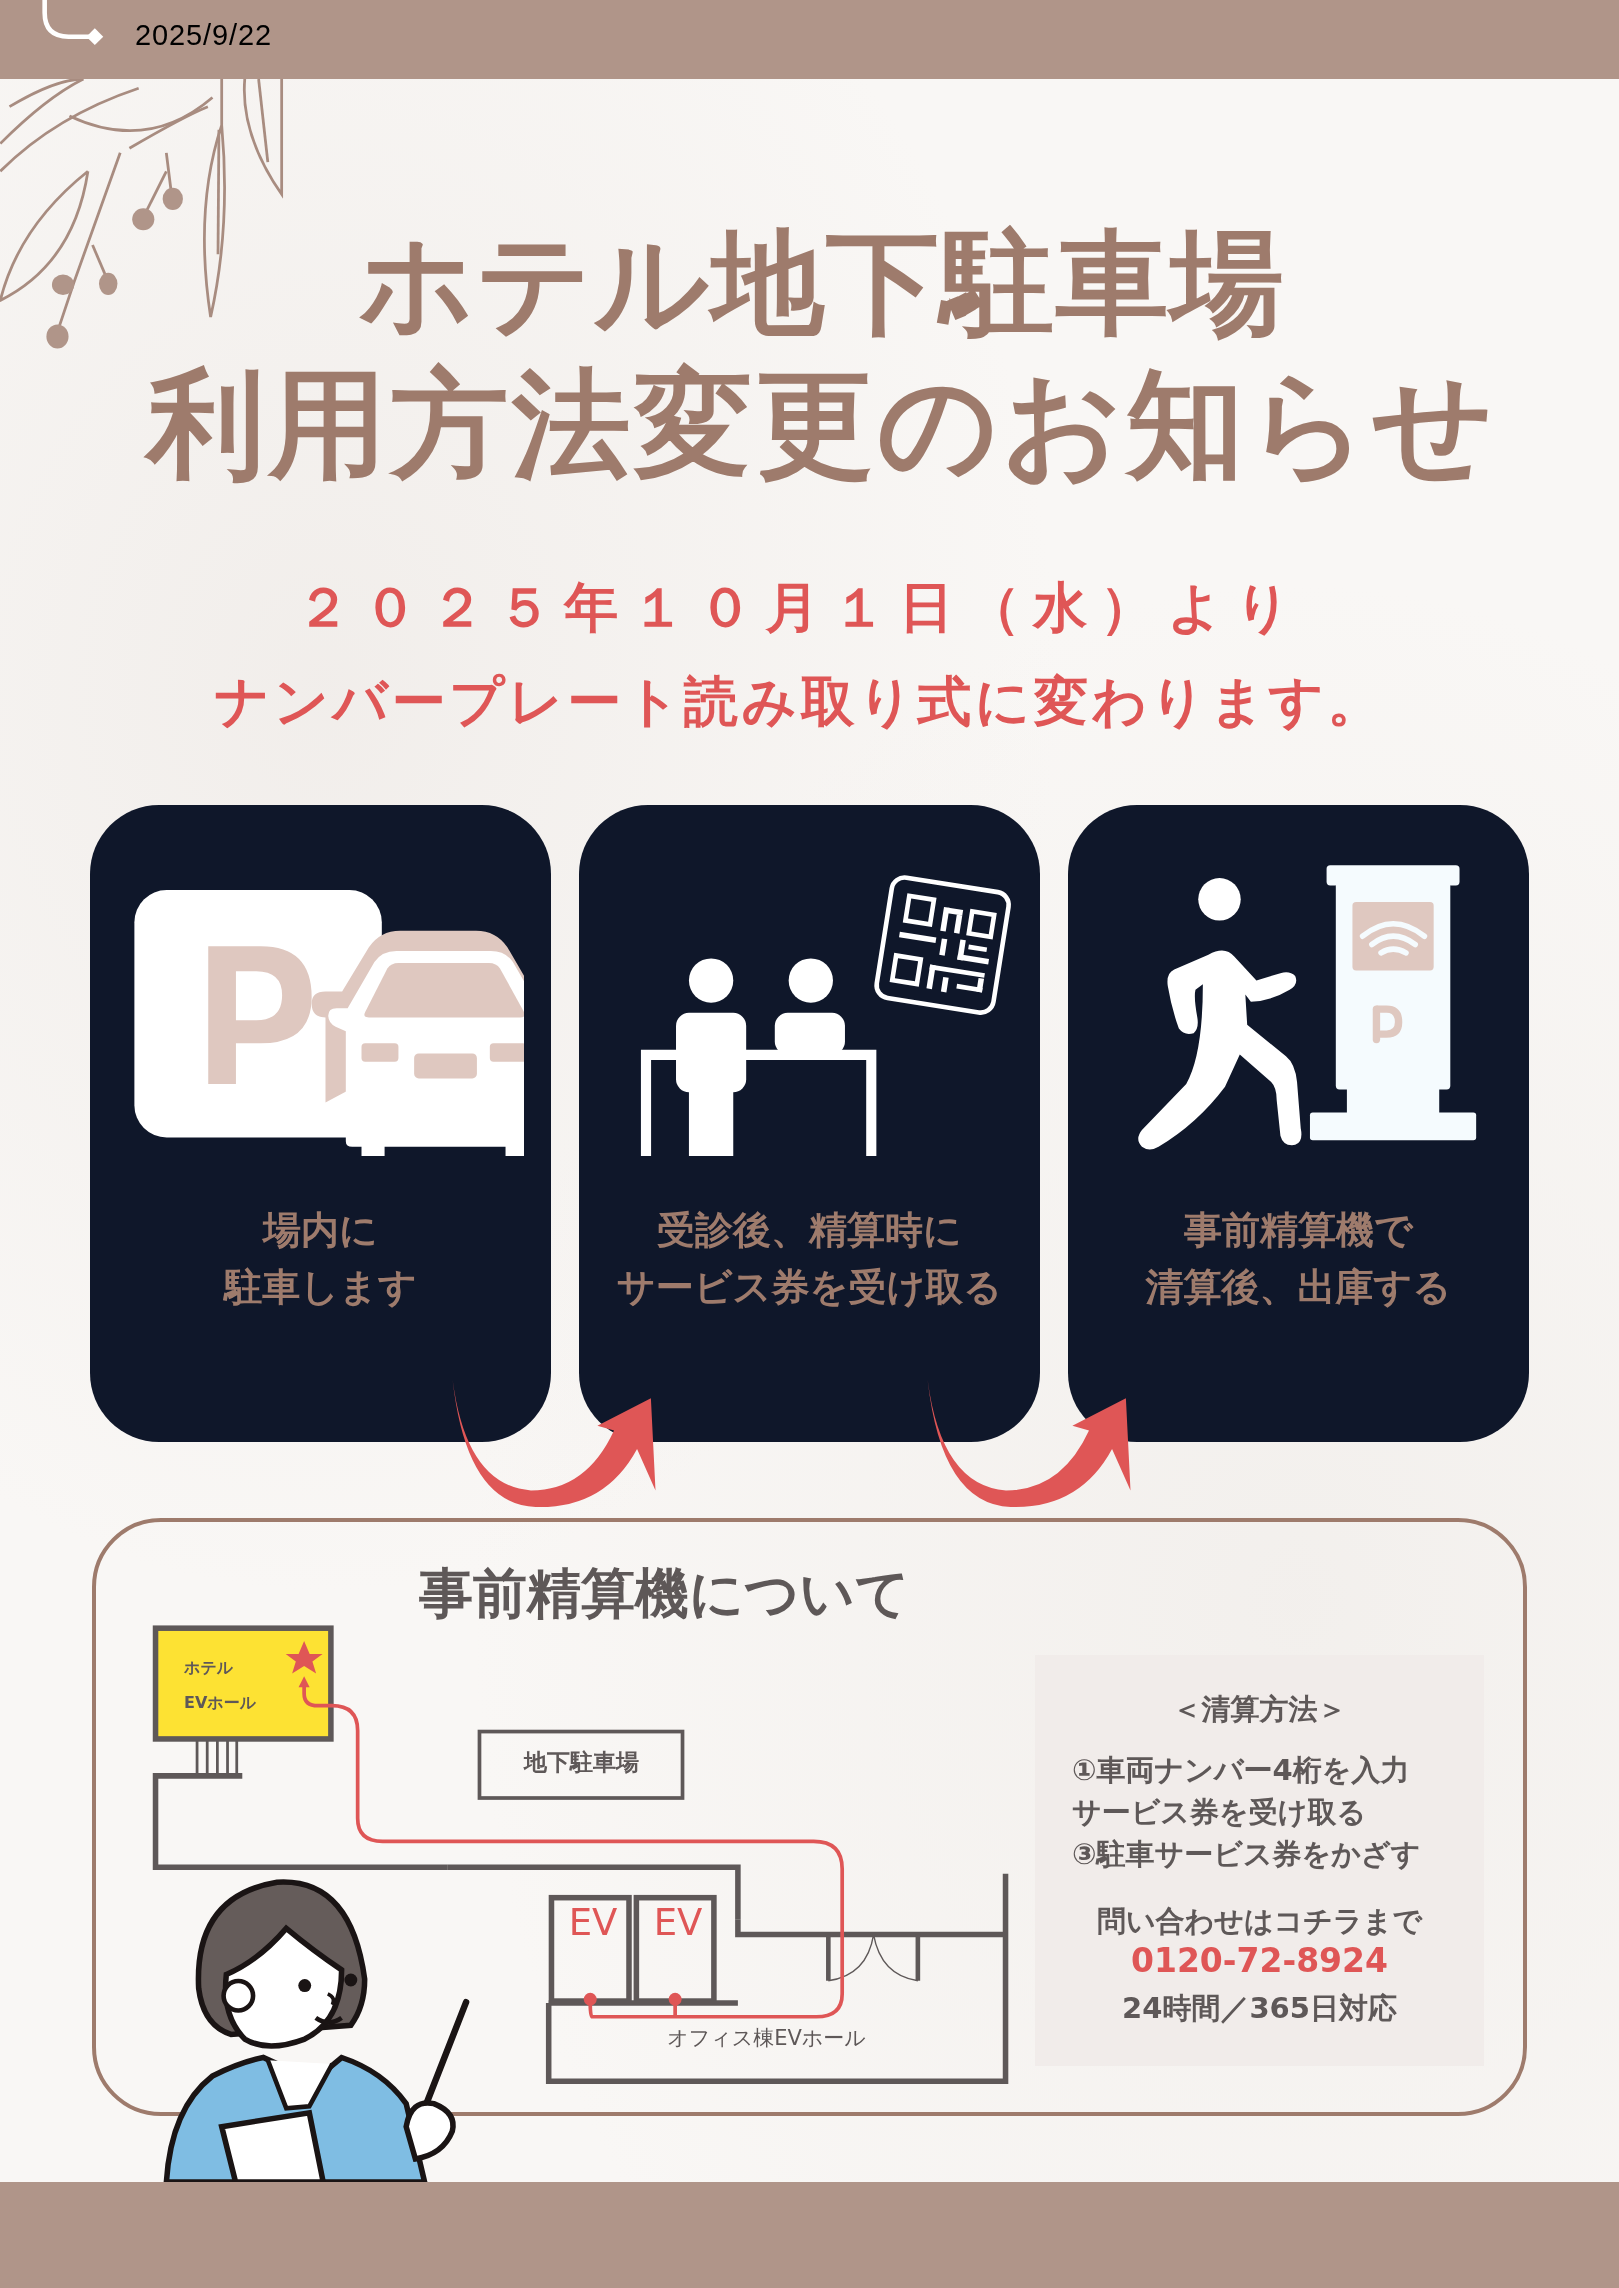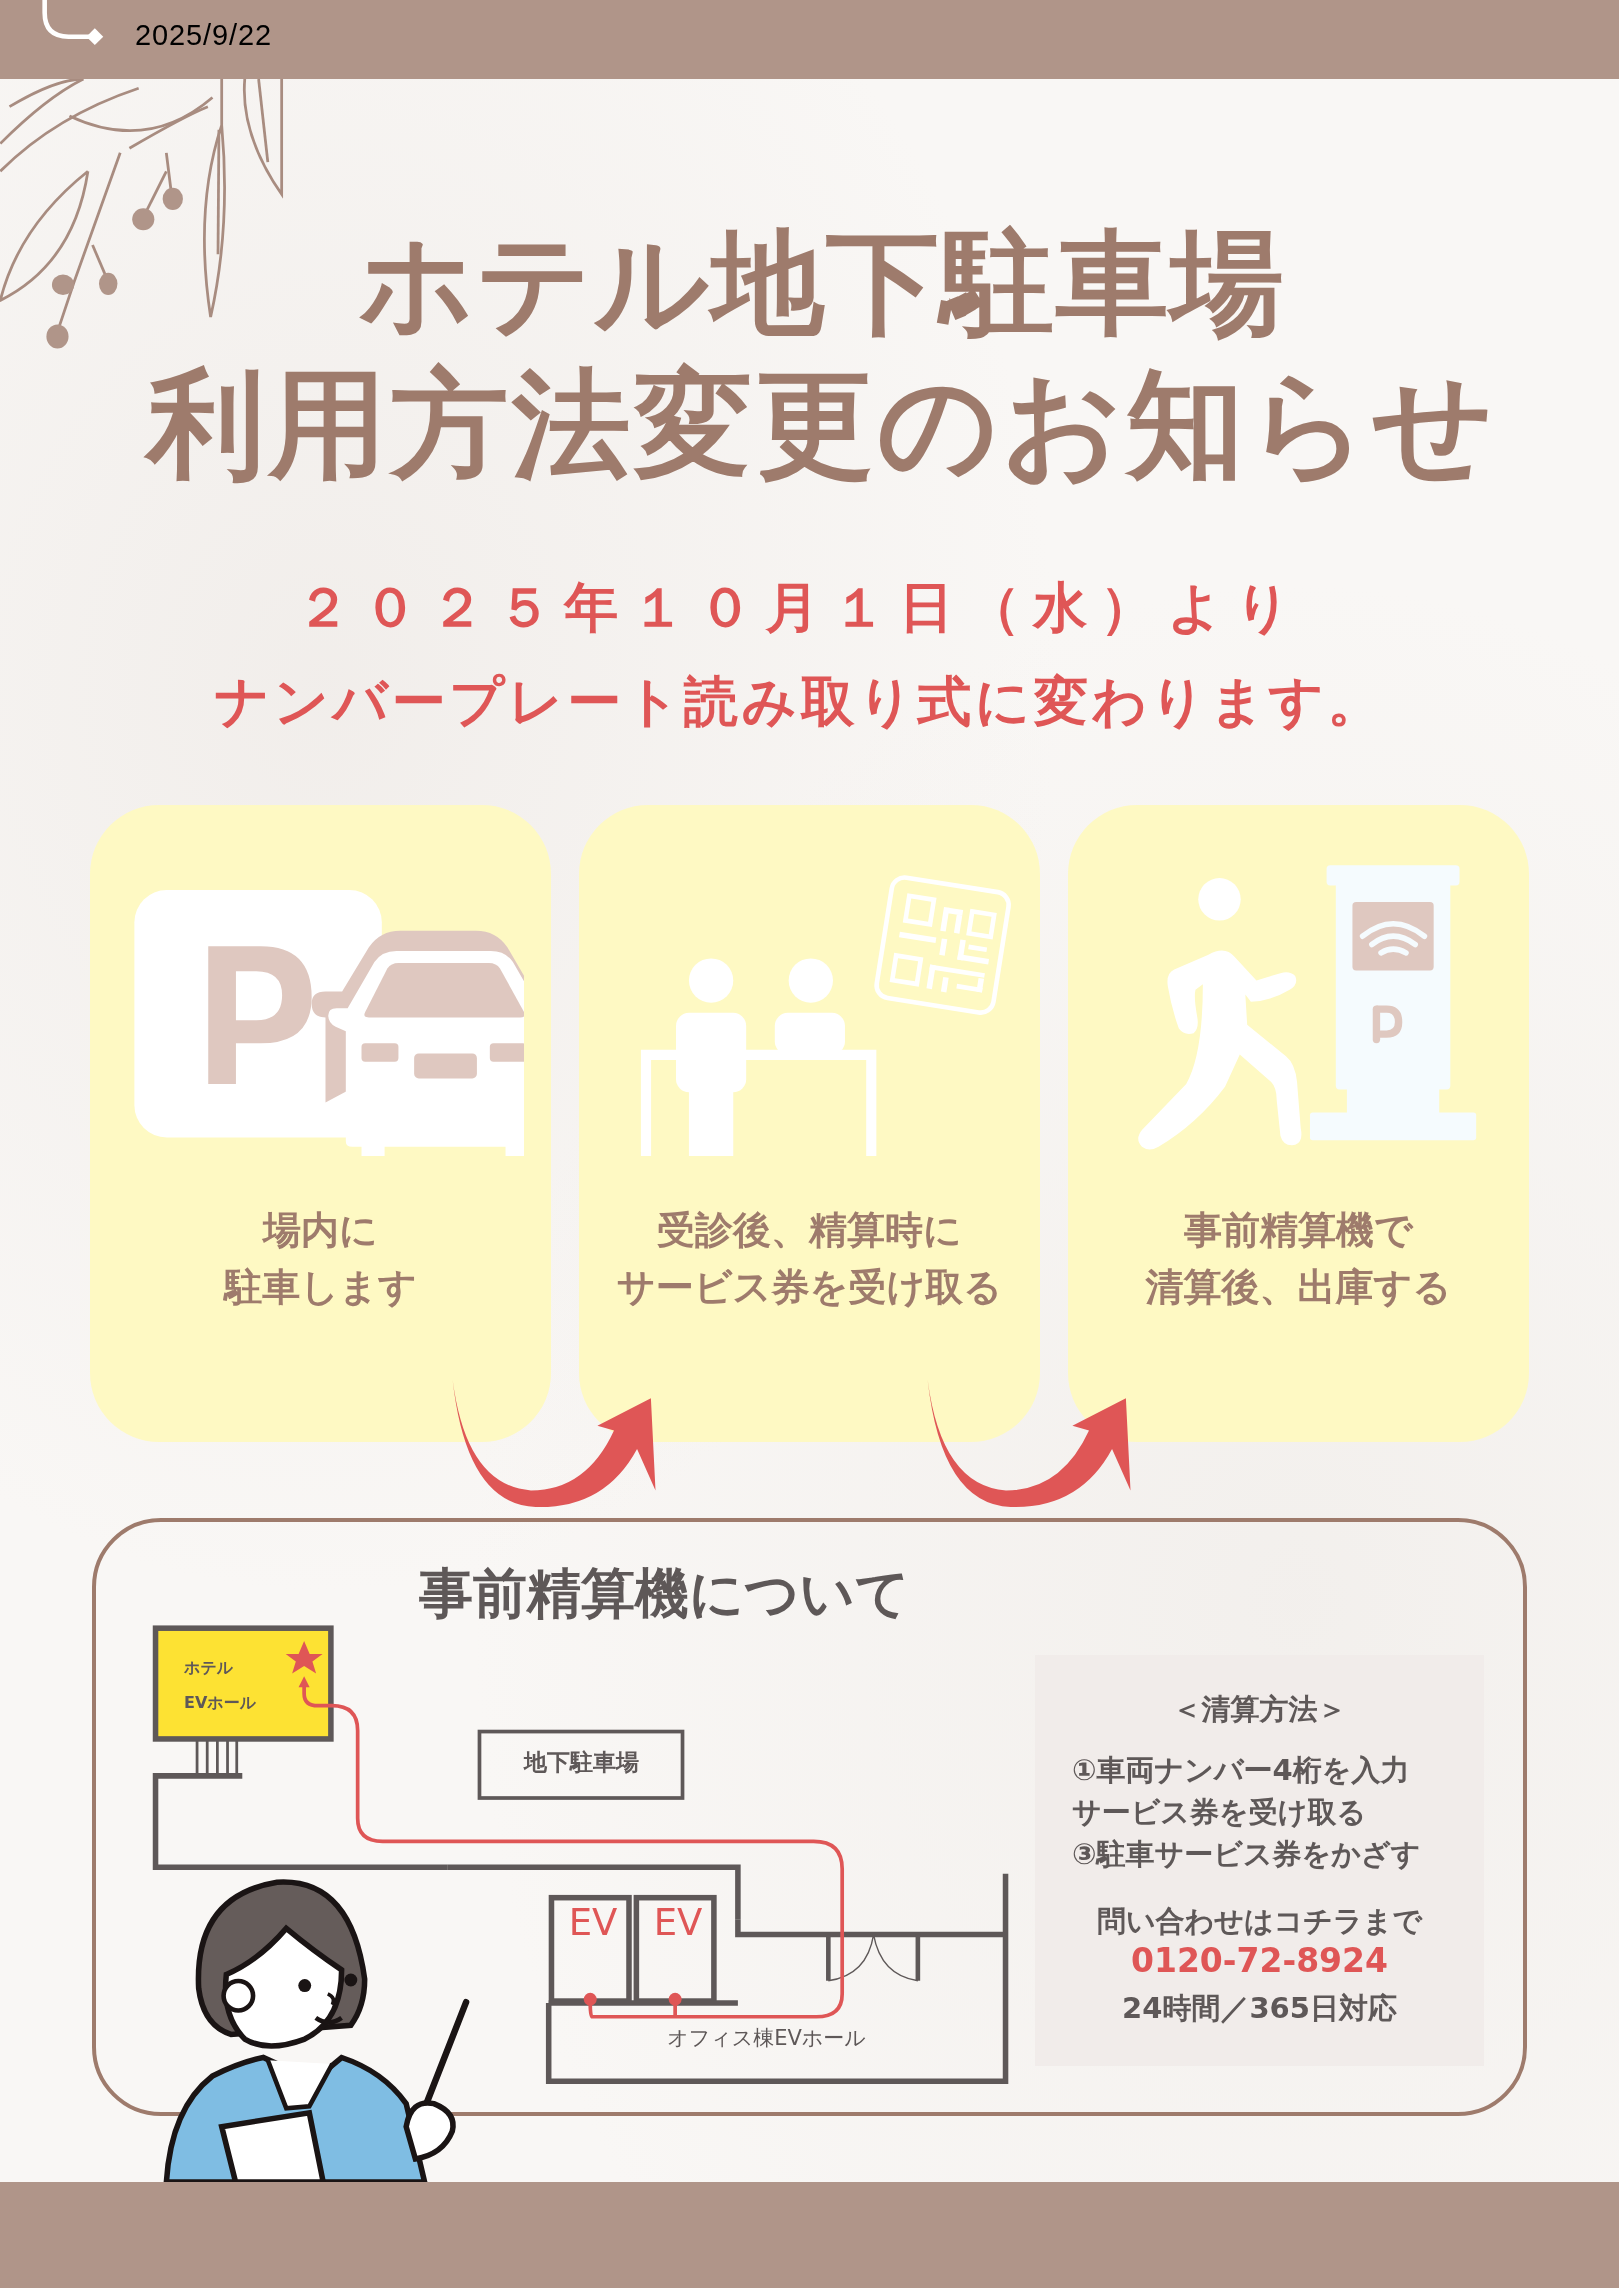--- a/index.html
+++ b/index.html
@@ -43,21 +43,21 @@
 
   .notice {
     position: absolute; left: 0; width: 1600px; text-align: center;
     color: #df5656; font-weight: bold; font-size: 54px;
   }
   .notice.l1 { top: 572px; letter-spacing: 13px; }
   .notice.l2 { top: 666px; letter-spacing: 3.7px; }
 
   .step {
     position: absolute; top: 805px; width: 461px; height: 637px;
-    background: #fef9c3; border-radius: 69px;
+    background: #0f172a; border-radius: 69px;
   }
   .step .icon { position: absolute; left: 37px; top: 37px; width: 397px; height: 314px; }
   .step .caption {
     position: absolute; left: 0; width: 100%; top: 397px; text-align: center;
     color: #9e7b6c; font-weight: bold; font-size: 38px; line-height: 57px;
   }
   .step1 { left: 90px; }
   .step2 { left: 579px; }
   .step3 { left: 1068px; }
   .arrow { position: absolute; }

